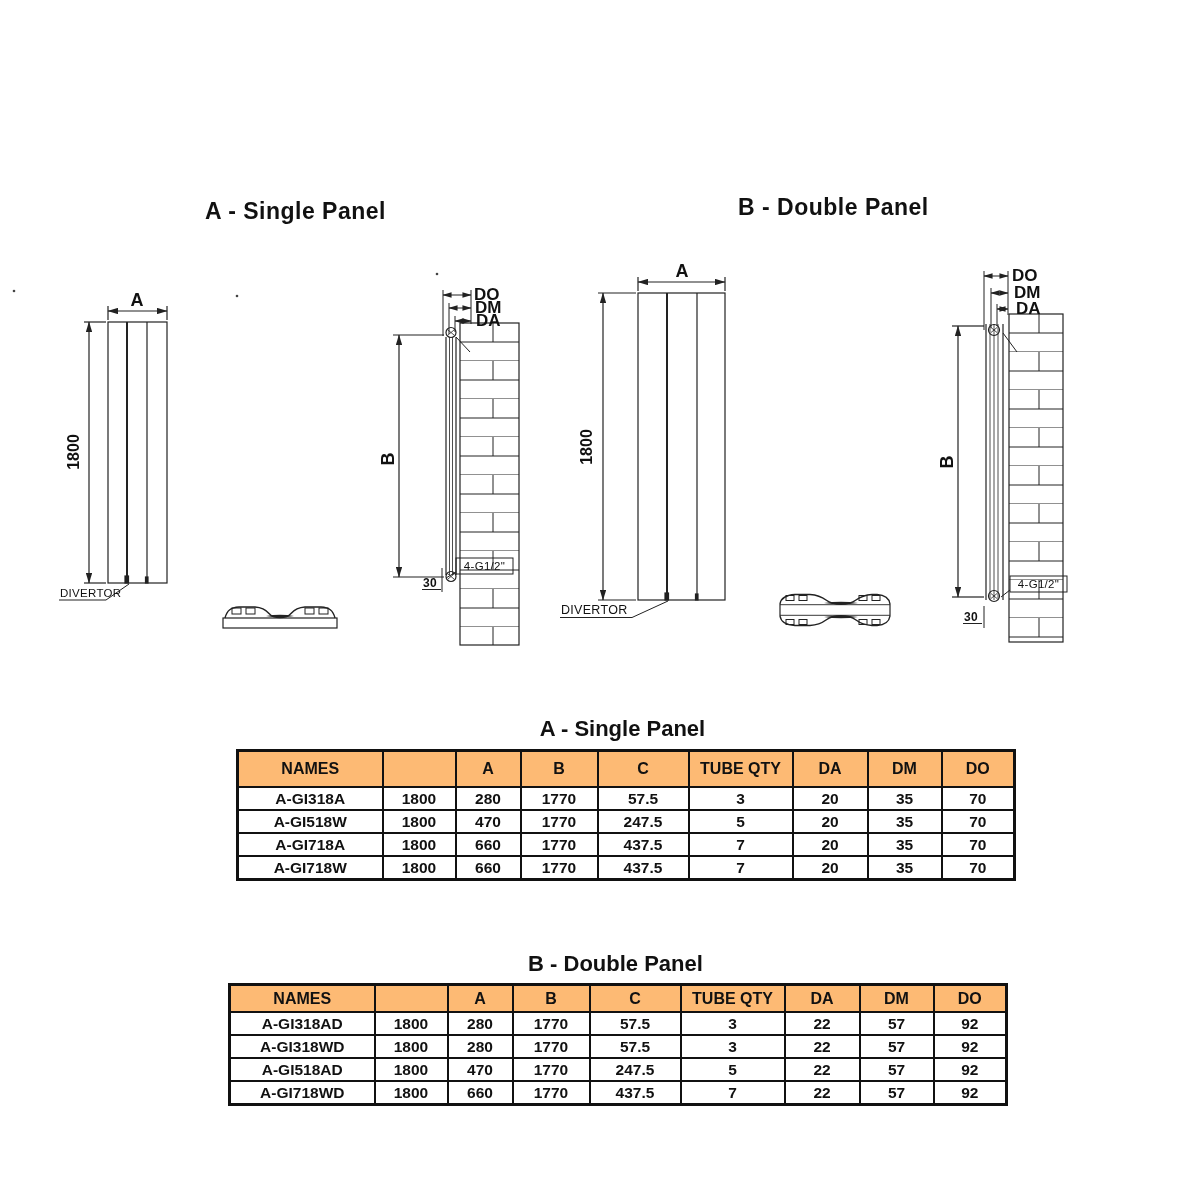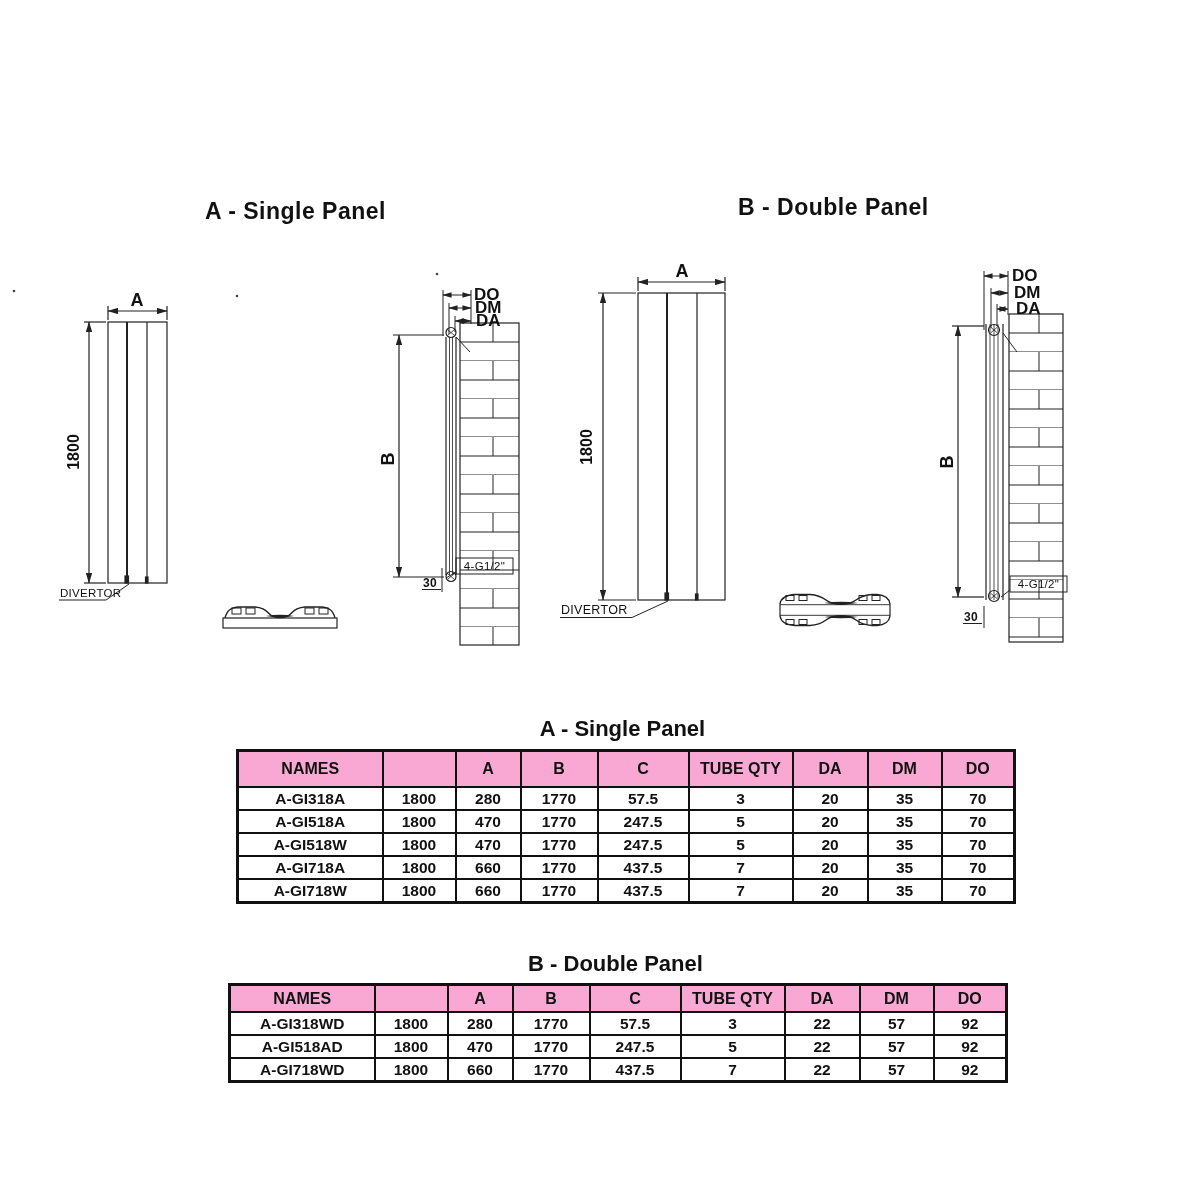--- a/index.html
+++ b/index.html
@@ -5,21 +5,21 @@
   html,body{margin:0;padding:0;background:#fff;}
   .page{position:relative;width:1200px;height:1200px;background:#fff;overflow:hidden;
         font-family:"Liberation Sans",sans-serif;color:#111;padding-left:20px;}
   svg{position:absolute;left:0;top:0;}
   .dwg-title{position:absolute;font-weight:bold;font-size:23px;letter-spacing:.5px;white-space:nowrap;}
   .tbl-title{position:absolute;font-weight:bold;font-size:22px;text-align:center;width:777px;}
   table.spec{position:absolute;border-collapse:collapse;table-layout:fixed;width:777px;
              border:3px solid #111;}
   table.spec th,table.spec td{border:2px solid #111;text-align:center;vertical-align:middle;
              padding:0;font-weight:bold;line-height:1;overflow:hidden;}
-  table.spec th{background:#f9a8d4;font-size:16px;}
+  table.spec th{background:#fdba74;font-size:16px;}
   table.spec td{font-size:15.5px;height:21px;}
   table.spec.hdr-tall th{height:34px;}
   table.spec.hdr-short th{height:25px;}
   .dim-label{font-weight:bold;font-size:17px;}
   .dim-letter{font-weight:bold;font-size:18px;}
   .small-label{font-size:11.5px;letter-spacing:.3px;}
 </style>
 </head>
 <body>
 
@@ -259,31 +259,20 @@
           <td>1800</td>
           <td>280</td>
           <td>1770</td>
           <td>57.5</td>
           <td>3</td>
           <td>20</td>
           <td>35</td>
           <td>70</td>
         </tr>
         <tr>
-          <td>A-GI518A</td>
-          <td>1800</td>
-          <td>470</td>
-          <td>1770</td>
-          <td>247.5</td>
-          <td>5</td>
-          <td>20</td>
-          <td>35</td>
-          <td>70</td>
-        </tr>
-        <tr>
           <td>A-GI518W</td>
           <td>1800</td>
           <td>470</td>
           <td>1770</td>
           <td>247.5</td>
           <td>5</td>
           <td>20</td>
           <td>35</td>
           <td>70</td>
         </tr>
@@ -333,31 +322,42 @@
           <th>B</th>
           <th>C</th>
           <th>TUBE QTY</th>
           <th>DA</th>
           <th>DM</th>
           <th>DO</th>
         </tr>
       </thead>
     <tbody>
         <tr>
-          <td>A-GI318WD</td>
+          <td>A-GI318AD</td>
           <td>1800</td>
           <td>280</td>
           <td>1770</td>
           <td>57.5</td>
           <td>3</td>
           <td>22</td>
           <td>57</td>
           <td>92</td>
         </tr>
         <tr>
+          <td>A-GI318WD</td>
+          <td>1800</td>
+          <td>280</td>
+          <td>1770</td>
+          <td>57.5</td>
+          <td>3</td>
+          <td>22</td>
+          <td>57</td>
+          <td>92</td>
+        </tr>
+        <tr>
           <td>A-GI518AD</td>
           <td>1800</td>
           <td>470</td>
           <td>1770</td>
           <td>247.5</td>
           <td>5</td>
           <td>22</td>
           <td>57</td>
           <td>92</td>
         </tr>

